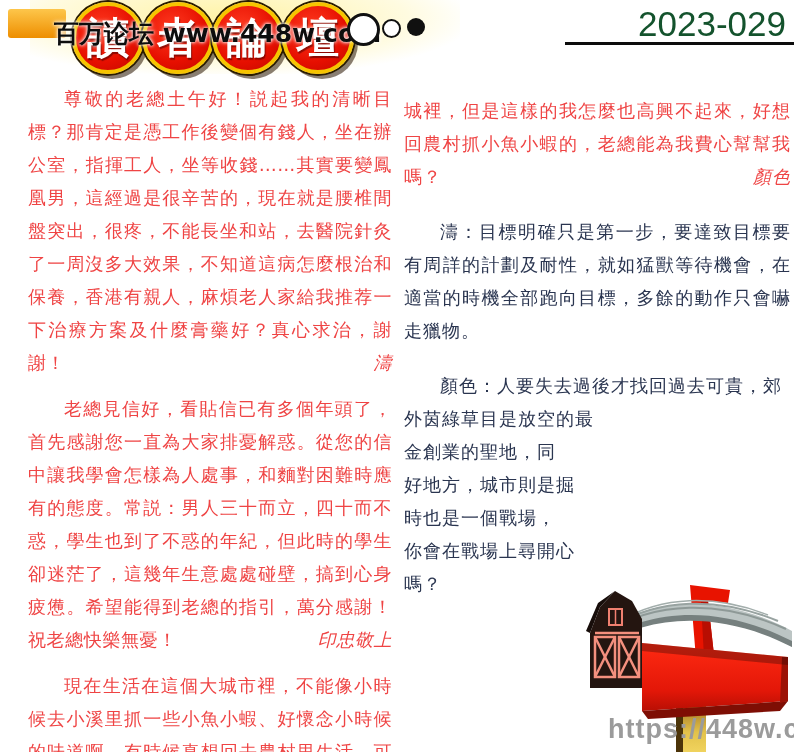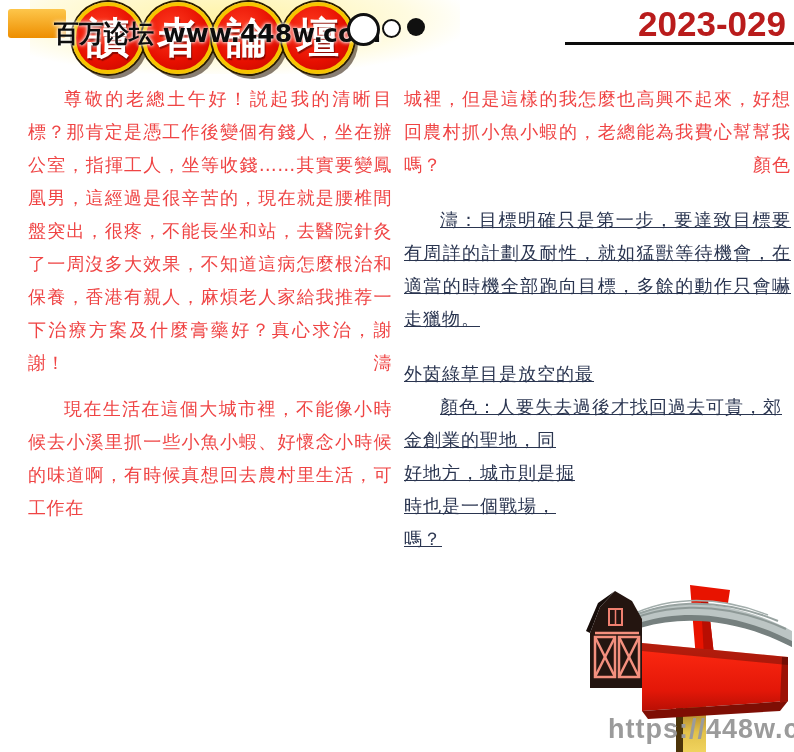--- a/index.html
+++ b/index.html
@@ -33,34 +33,34 @@
     position:absolute;left:54px;top:17px;width:330px;
     font-size:25px;font-weight:bold;color:#0d0d0d;letter-spacing:0px;white-space:nowrap;
     text-shadow:0 0 3px #ffffff,0 0 5px #ffffff;
   }
   .dot{position:absolute;border-radius:50%;}
   .dot-big{left:347px;top:13px;width:27px;height:27px;border:3px solid #101010;background:#ffffff;}
   .dot-small{left:382px;top:19px;width:15px;height:15px;border:2.5px solid #101010;background:#ffffff;}
   .dot-filled{left:407px;top:18px;width:18px;height:18px;background:#101010;}
   .issue{
     position:absolute;right:8px;top:4px;
-    font-size:35px;font-weight:700;color:#b91c1c;letter-spacing:0px;
+    font-size:35px;font-weight:400;color:#14532d;letter-spacing:0px;
     font-family:"Liberation Sans","DejaVu Sans",sans-serif;
   }
   .header-rule{position:absolute;left:565px;top:42px;width:229px;height:3px;background:#0c0c0c;}
   
   .col{position:absolute;top:82px;}
   .col-left{left:28px;width:364px;}
   .col-right{left:404px;width:387px;}
   .col p{margin:0 0 13px 0;font-size:18px;line-height:33px;text-align:justify;letter-spacing:0.6px;}
-  .col-right p{margin-bottom:22px;letter-spacing:1px;}
+  .col-right p{margin-bottom:22px;letter-spacing:1px;margin-top:12px;}
   .ind{text-indent:2em;}
   .red{color:#ef4444;}
-  .navy{color:#2a3550;text-decoration:underline;}
-  .sig{float:right;}
+  .navy{color:#2a3550;}
+  .sig{float:right;font-style:italic;}
   .wrap-line{font-size:18px;line-height:33px;letter-spacing:1px;white-space:nowrap;}
   
   .mailbox{position:absolute;left:562px;top:585px;width:232px;height:167px;}
   .site-wm{
     position:absolute;left:608px;top:714px;z-index:5;
     font-size:27px;font-weight:bold;color:#9b9b9b;letter-spacing:1px;white-space:nowrap;
     font-family:"Liberation Sans","DejaVu Sans",sans-serif;
   }
 </style>
 </head>
@@ -92,38 +92,43 @@
   <div class="issue">2023-029</div>
   <div class="header-rule"></div>
 </div>
 
 <div class="col col-left">
   <p class="red ind">
     <span>尊敬的老總土午好！説起我的清晰目標？那肯定是憑工作後變個有錢人，坐在辦公室，指揮工人，坐等收錢……其實要變鳳凰男，這經過是很辛苦的，現在就是腰椎間盤突出，很疼，不能長坐和站，去醫院針灸了一周沒多大效果，不知道這病怎麼根治和保養，香港有親人，麻煩老人家給我推荐一下治療方案及什麼膏藥好？真心求治，謝謝！</span>
     <span class="sig">濤</span>
   </p>
   <p class="red ind">
+    <span>老總見信好，看貼信已有多個年頭了，首先感謝您一直為大家排憂解惑。從您的信中讓我學會怎樣為人處事，和麵對困難時應有的態度。常説：男人三十而立，四十而不惑，學生也到了不惑的年紀，但此時的學生卻迷茫了，這幾年生意處處碰壁，搞到心身疲憊。希望能得到老總的指引，萬分感謝！祝老總快樂無憂！</span>
+    <span class="sig">印忠敬上</span>
+  </p>
+  <p class="red ind">
     <span>現在生活在這個大城市裡，不能像小時候去小溪里抓一些小魚小蝦、好懷念小時候的味道啊，有時候真想回去農村里生活，可工作在</span>
   </p>
 </div>
 
 <div class="col col-right">
   <p class="red">
     <span>城裡，但是這樣的我怎麼也高興不起來，好想回農村抓小魚小蝦的，老總能為我費心幫幫我嗎？</span>
     <span class="sig">顏色</span>
   </p>
   <p class="navy ind">
     <span>濤：目標明確只是第一步，要達致目標要有周詳的計劃及耐性，就如猛獸等待機會，在適當的時機全部跑向目標，多餘的動作只會嚇走獵物。</span>
   </p>
   <div class="navy">
+    <div class="wrap-line ind">顏色：人要失去過後才找回過去可貴，郊</div>
     <div class="wrap-line">外茵綠草目是放空的最</div>
-    <div class="wrap-line ind">顏色：人要失去過後才找回過去可貴，郊</div>
     <div class="wrap-line">金創業的聖地，同</div>
     <div class="wrap-line">好地方，城市則是掘</div>
     <div class="wrap-line">時也是一個戰場，</div>
+    <div class="wrap-line">你會在戰場上尋開心</div>
     <div class="wrap-line">嗎？</div>
   </div>
 </div>
 
 <div class="mailbox">
   <svg width="232" height="167" viewBox="0 0 232 167">
     <defs>
       <linearGradient id="postGrad" x1="0" y1="0" x2="0" y2="1">
         <stop offset="0" stop-color="#6e4d16"></stop>
         <stop offset="0.45" stop-color="#a97e28"></stop>

